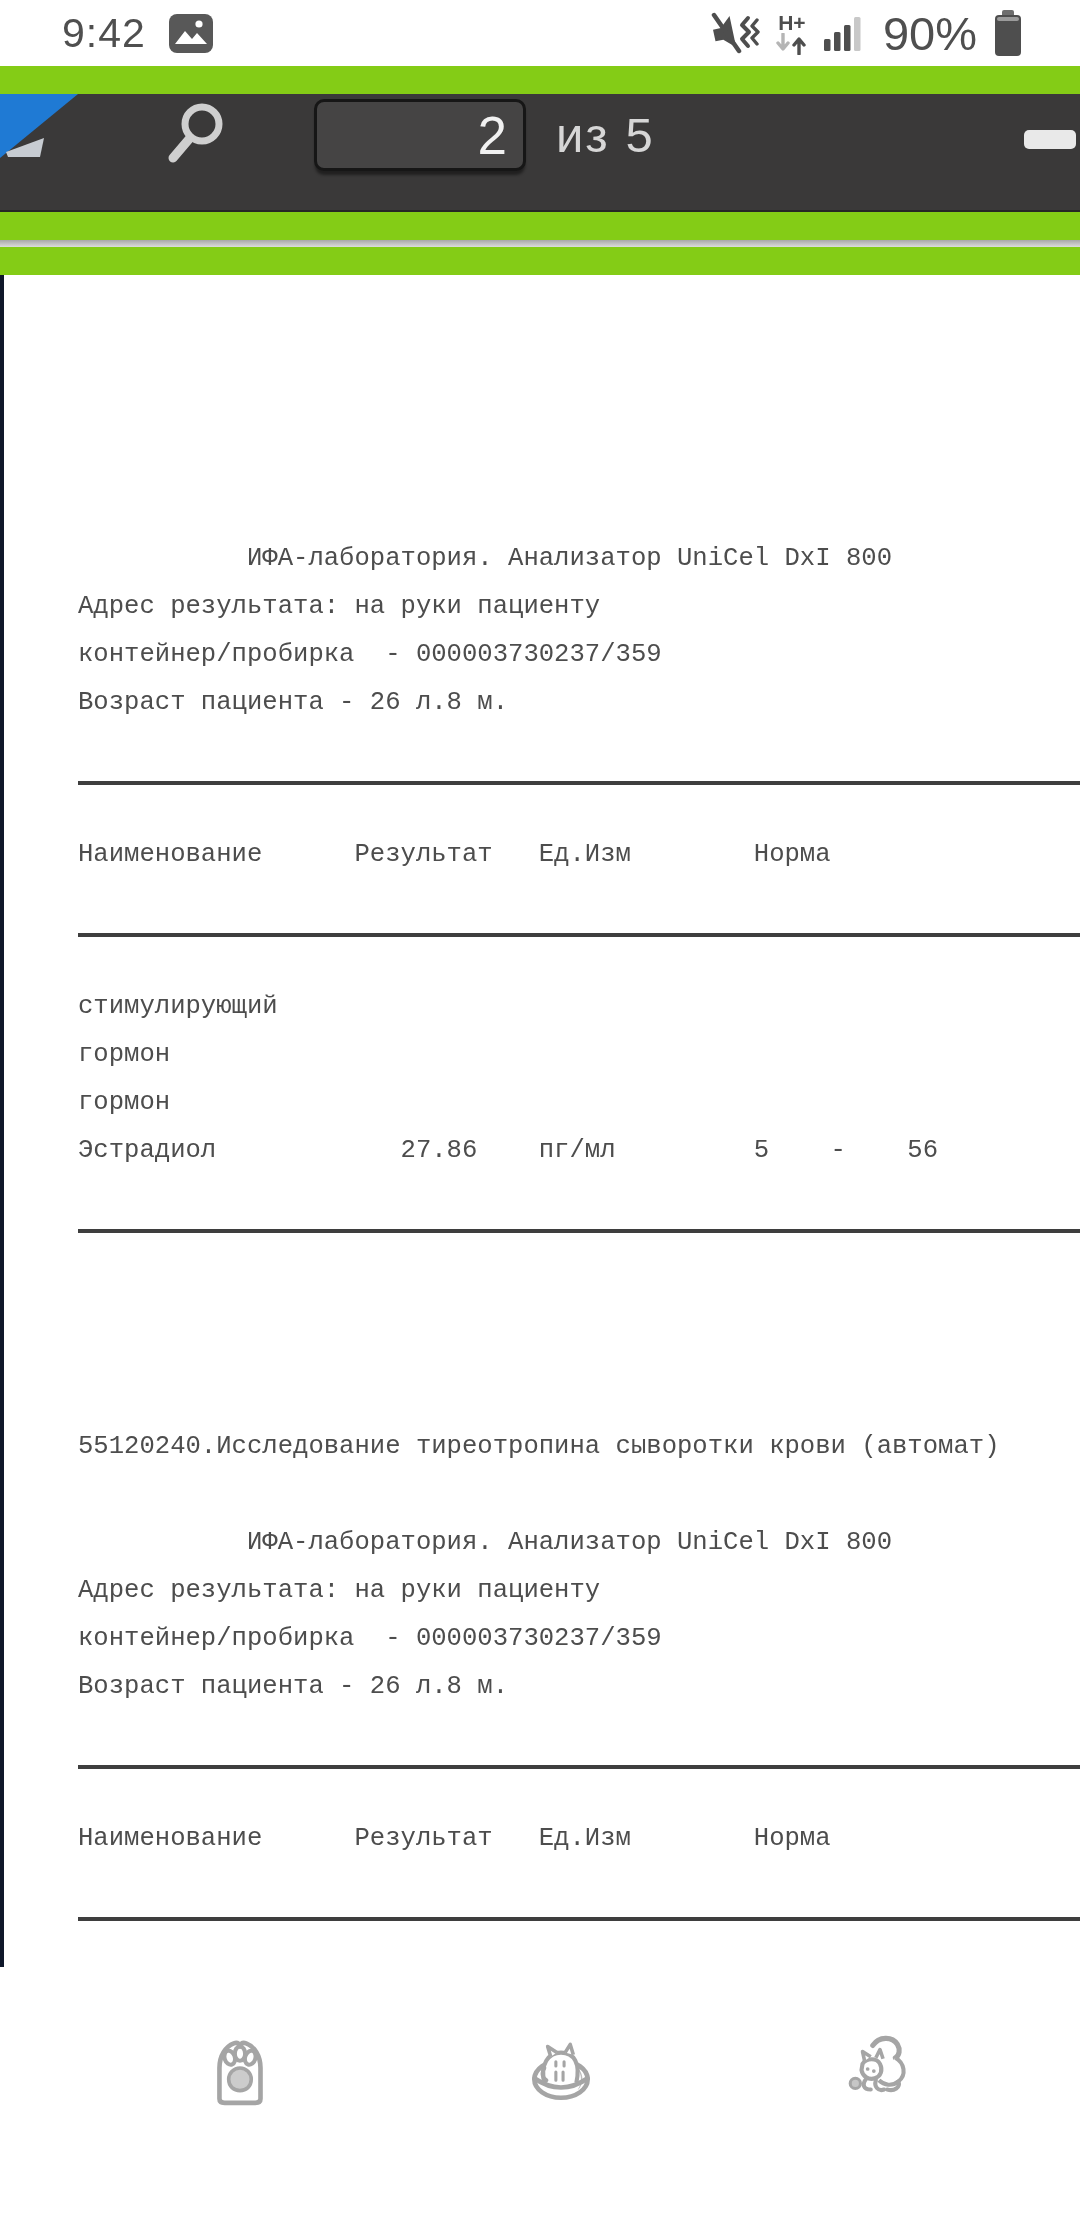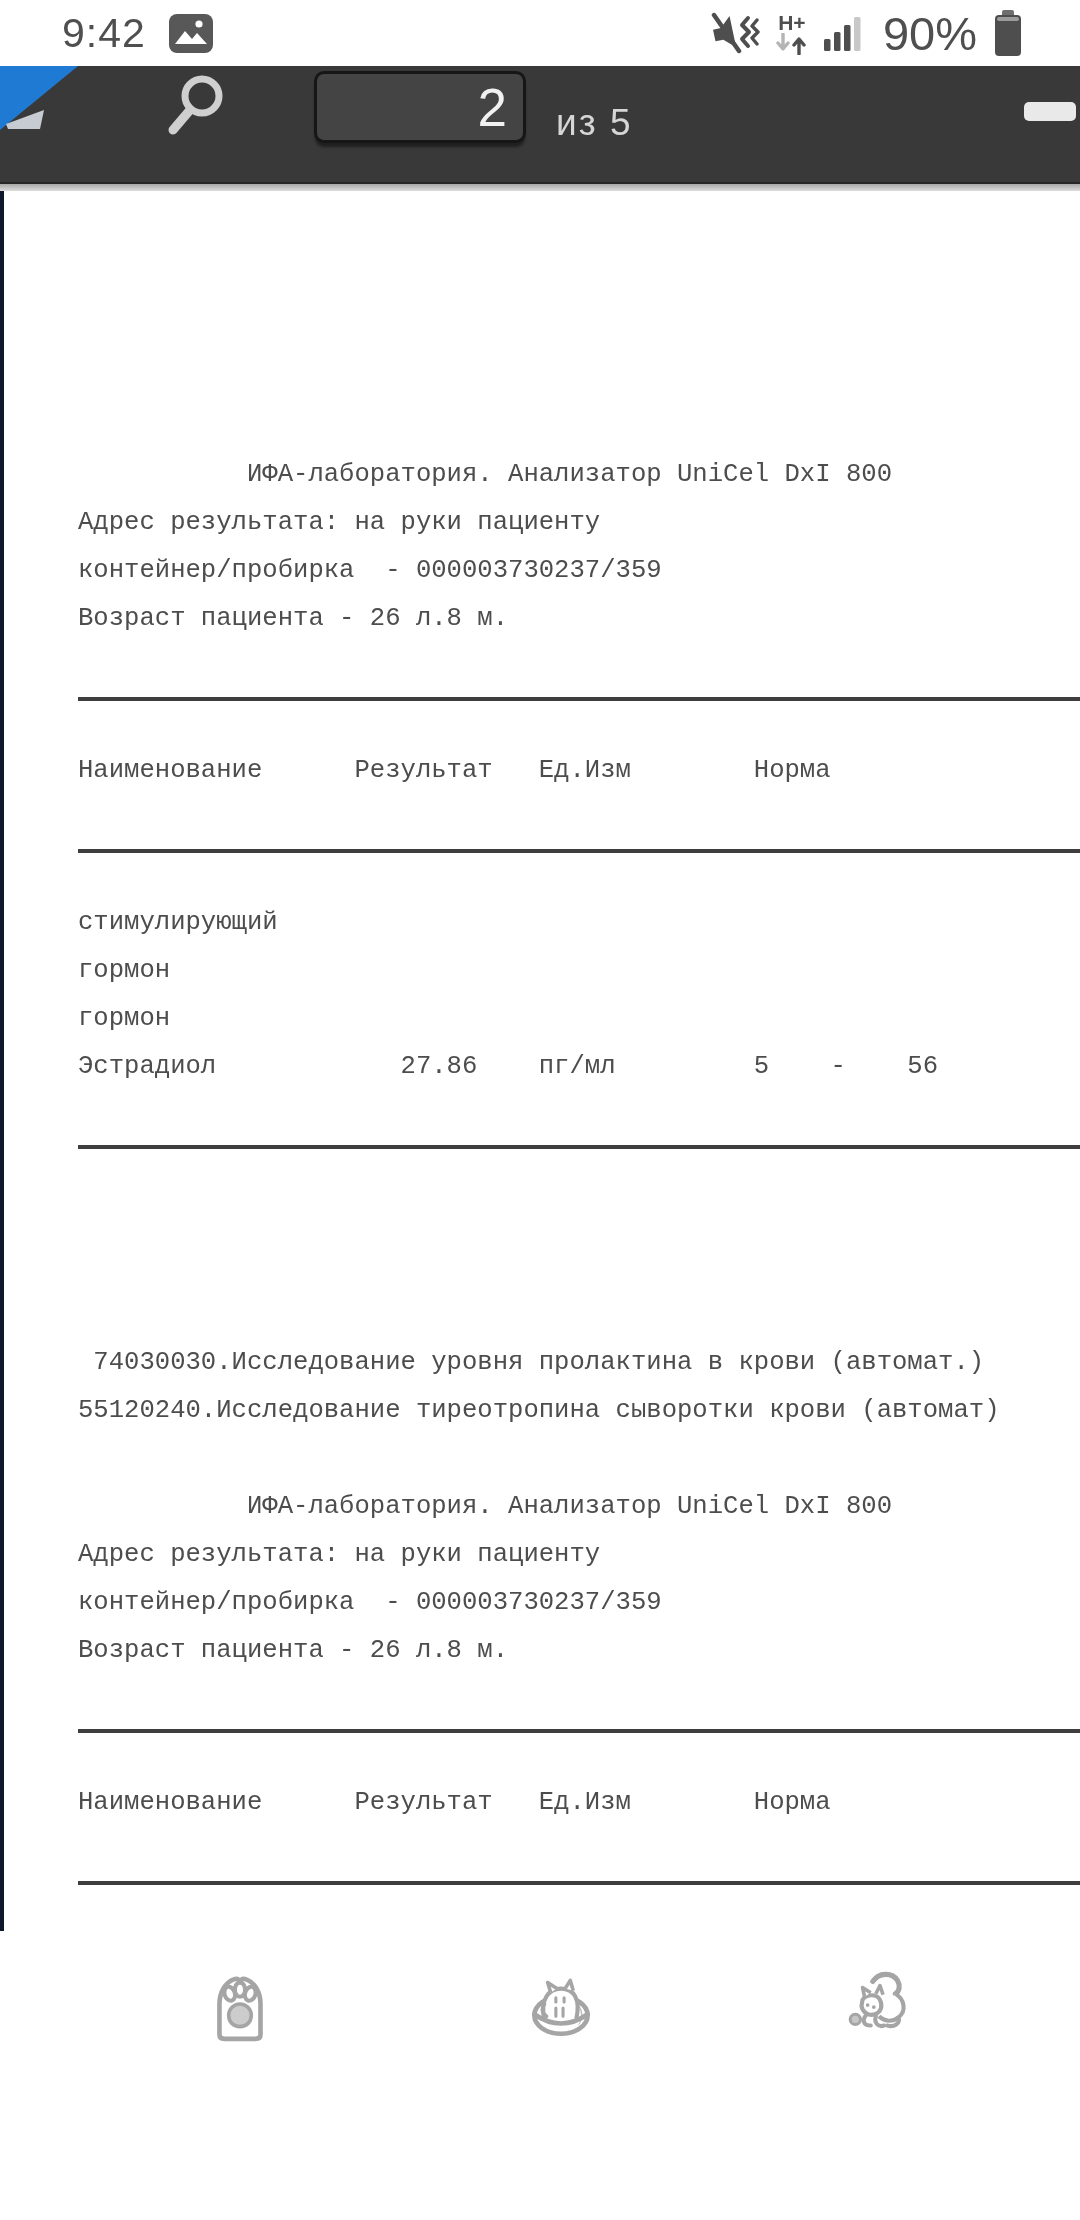--- a/index.html
+++ b/index.html
@@ -1,20 +1,20 @@
 <!DOCTYPE html>
 <html><head>
 <meta charset="utf-8">
 <style>
   html,body{margin:0;padding:0;}
   body{
     width:1080px;height:2220px;overflow:hidden;background:#ffffff;
     font-family:"Liberation Sans",sans-serif;position:relative;
   }
-  .screen{width:1080px;height:1828px;display:flex;flex-direction:column;background:#84cc16;}
+  .screen{width:1080px;height:1828px;display:flex;flex-direction:column;background:#84cc16;gap:28px;}
 
   
   .status-bar{
     height:66px;background:#ffffff;display:flex;align-items:center;
     justify-content:space-between;flex:0 0 auto;
   }
   .sb-left{display:flex;align-items:center;padding-left:62px;gap:22px;}
   .sb-time{font-size:41px;color:#4f4f4f;letter-spacing:1px;}
   .sb-right{display:flex;align-items:center;gap:15px;padding-right:56px;}
   .sb-batt-text{font-size:47px;color:#4f4f4f;margin-left:4px;}
@@ -31,22 +31,22 @@
   .search{position:absolute;left:158px;top:4px;width:76px;height:72px;cursor:pointer;}
   .page-box{
     position:absolute;left:314px;top:5px;width:212px;height:72px;
     background:#454444;border:3px solid #161616;border-radius:10px;
     box-shadow:0 5px 3px -1px rgba(0,0,0,0.45);
     display:flex;align-items:center;justify-content:flex-end;
     box-sizing:border-box;padding-right:16px;
   }
   .page-box .num{font-size:53px;color:#f1f1f1;}
   .of-label{
-    position:absolute;left:556px;top:16px;height:82px;line-height:82px;
-    font-size:37px;color:#d6d6d6;letter-spacing:2px;
+    position:absolute;left:556px;top:0;height:82px;line-height:82px;
+    font-size:49px;color:#d6d6d6;letter-spacing:2px;
   }
   .menu{
     position:absolute;left:1024px;top:36px;width:52px;height:19px;
     background:#e9e9e9;border-radius:5px;cursor:pointer;
   }
   .toolbar-shadow{
     height:7px;background:linear-gradient(#a8a8a8,#dcdcdc);flex:0 0 auto;
   }
 
   
@@ -156,21 +156,20 @@
       <div class="doc-line">Наименование      Результат   Ед.Изм        Норма</div>
       <div class="doc-rule"></div>
       <div class="doc-line">стимулирующий</div>
       <div class="doc-line">гормон</div>
       <div class="doc-line">гормон</div>
       <div class="doc-line">Эстрадиол            27.86    пг/мл         5    -    56</div>
       <div class="doc-rule"></div>
       <div class="doc-line"></div>
       <div class="doc-line"></div>
       <div class="doc-line"></div>
-      <div class="doc-line"> 74030030.Исследование уровня пролактина в крови (автомат.)</div>
       <div class="doc-line">55120240.Исследование тиреотропина сыворотки крови (автомат)</div>
       <div class="doc-line"></div>
       <div class="doc-line">           ИФА-лаборатория. Анализатор UniCel DxI 800</div>
       <div class="doc-line">Адрес результата: на руки пациенту</div>
       <div class="doc-line">контейнер/пробирка  - 000003730237/359</div>
       <div class="doc-line">Возраст пациента - 26 л.8 м.</div>
       <div class="doc-rule"></div>
       <div class="doc-line">Наименование      Результат   Ед.Изм        Норма</div>
       <div class="doc-rule"></div>
     </div>

